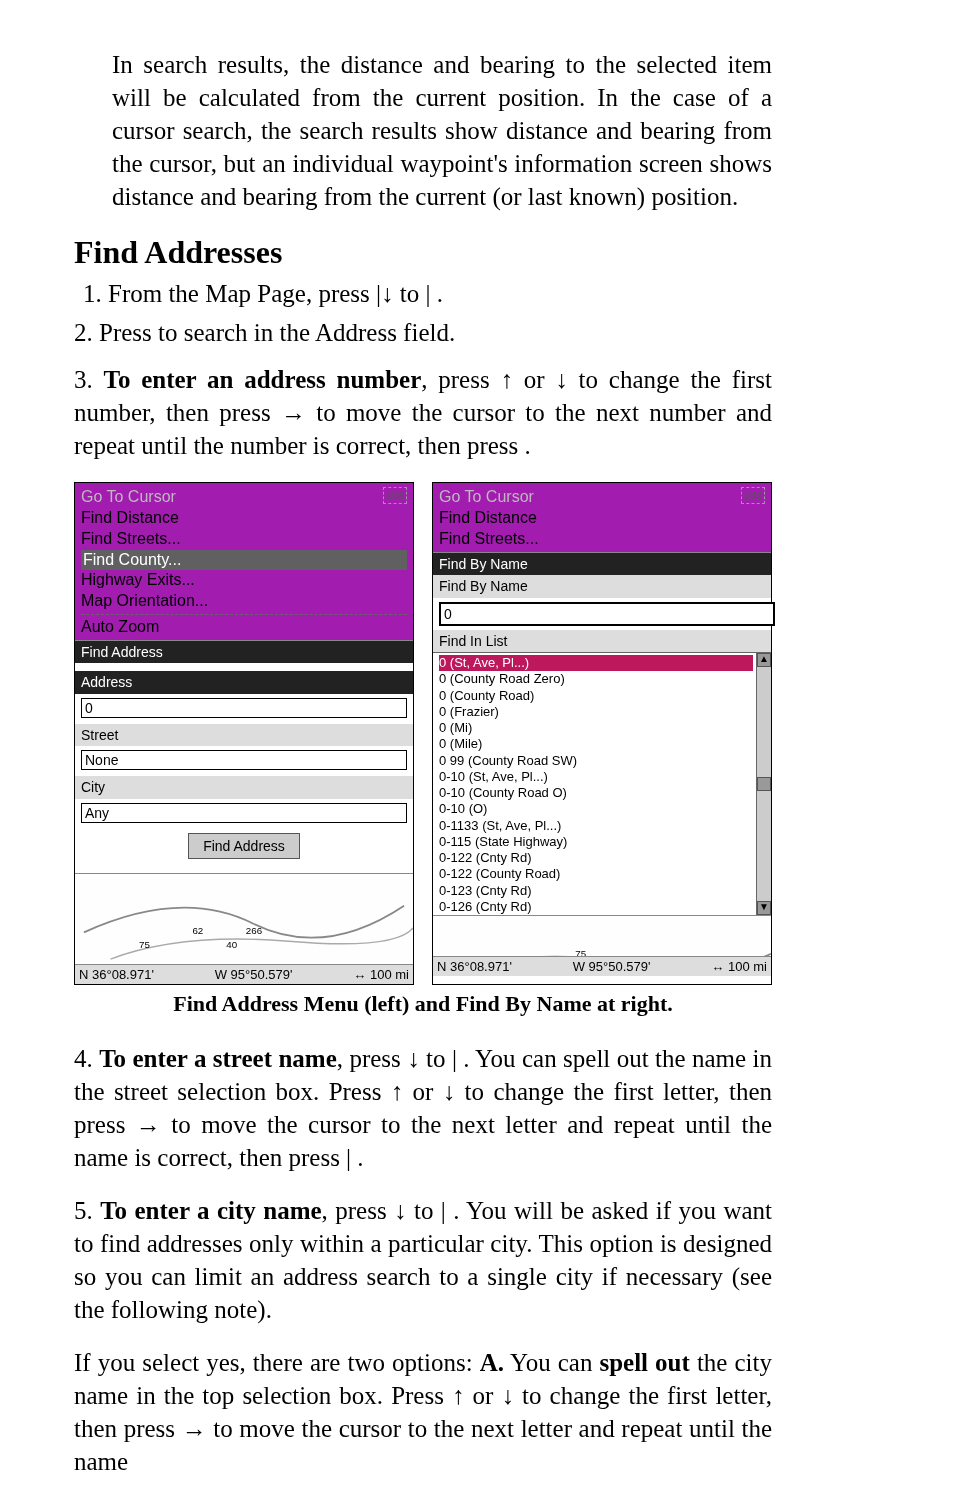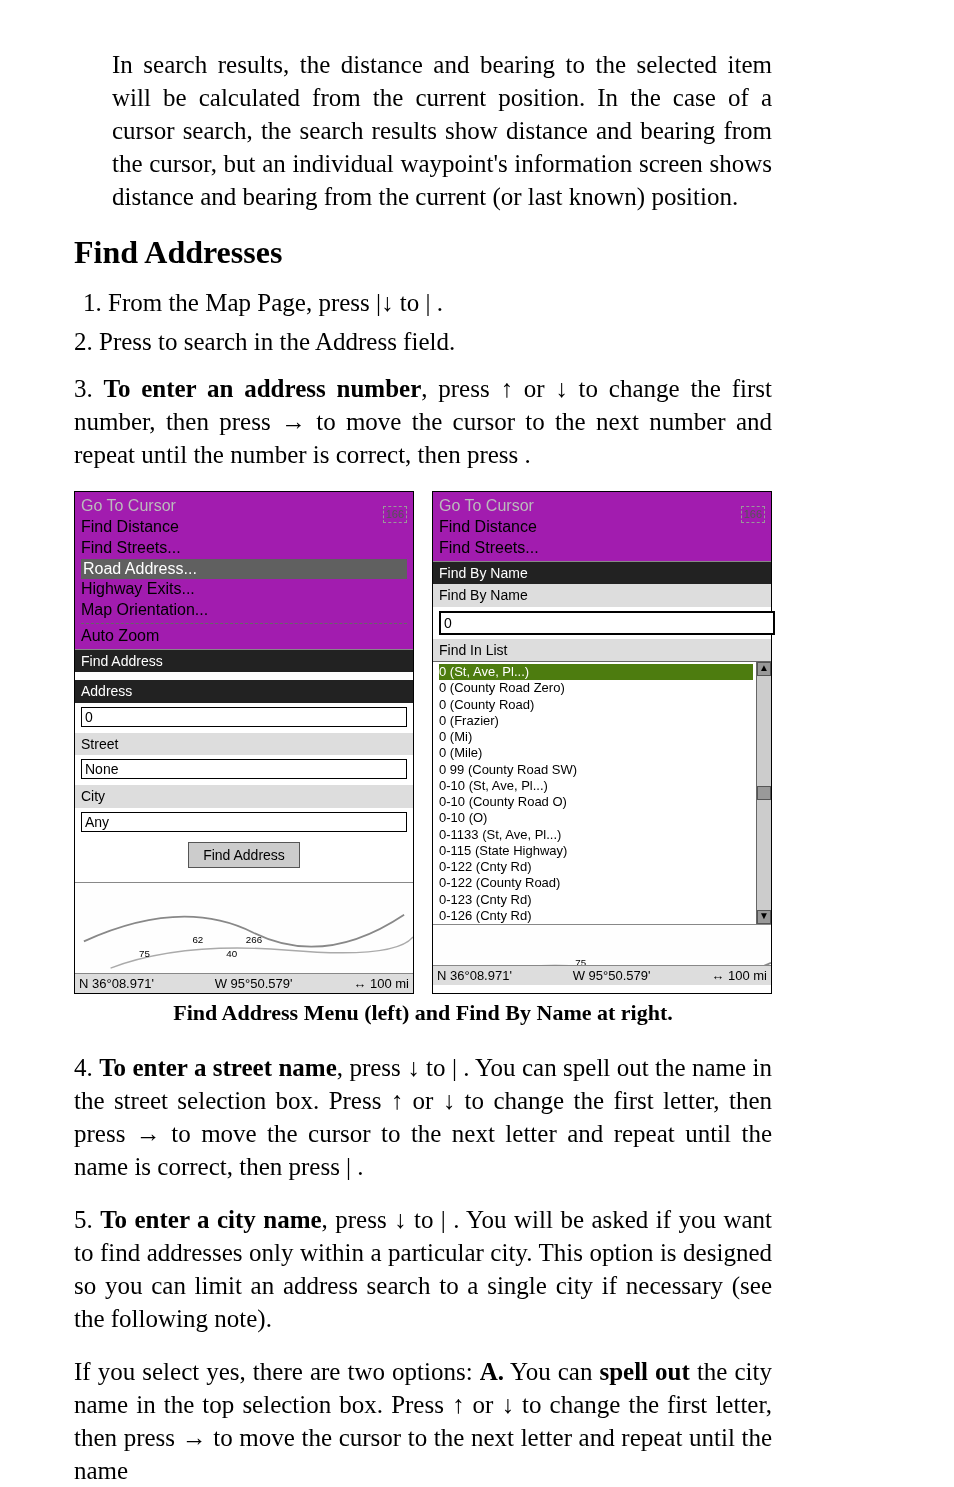--- a/index.html
+++ b/index.html
@@ -19,21 +19,21 @@
     line-height: 1.32;
   }
   .note-para {
     margin: 0 0 18px 38px;
     text-align: justify;
   }
   h2 {
     font-family: "Times New Roman", Times, serif;
     font-weight: bold;
     font-size: 32px;
-    margin: 0 0 13px 0;
+    margin: 0 0 4px 0;
   }
   .body-p {
     margin: 0 0 20px 0;
     text-align: justify;
   }
   .tight {
     margin: 0 0 6px 9px;
   }
   .tight2 {
     margin: 0 0 14px 0;
@@ -169,36 +169,36 @@
     background: #999;
     border: 1px solid #555;
     font-size: 10px; line-height: 10px; text-align:center;
   }
   .listbox ul {
     list-style: none;
     margin: 0;
     padding: 2px 18px 2px 6px;
   }
   .listbox li.sel {
-    background: #4d7c0f;
+    background: #be185d;
     color: #fff;
   }
   .name-input {
     width: calc(100% - 12px);
     margin: 4px 6px;
     border: 2px solid #000;
     background: #fff;
     font-size: 14px;
     padding: 2px 3px;
     display: block;
   }
 
   .topcorner {
     position:absolute;
-    top:14px; right:6px;
+    top:4px; right:6px;
     font-size:11px;
     border:1px dashed #999;
     padding:0 2px;
     color:#555;
   }
 </style>
 </head>
 <body>
 
 <div class="page">
@@ -220,21 +220,21 @@
   </p>
 
   <div class="shot-row">
 
     <div class="shot">
       <span class="topcorner">166</span>
       <div class="menu-top">
         <div class="dim">Go To Cursor</div>
         <div>Find Distance</div>
         <div>Find Streets...</div>
-        <div class="sel">Road Address...</div>
+        <div class="sel">Find County...</div>
         <div>Highway Exits...</div>
         <div>Map Orientation...</div>
         <div class="menu-divider"></div>
         <div>Auto Zoom</div>
       </div>
       <div class="dark-bar">Find Address</div>
       <div class="form-body">
         <div class="dark-bar" style="margin:-4px -6px 4px -6px">Address</div>
         <input type="text" value="0" style="">
         <label class="mid-bar" style="margin:6px -6px 4px -6px; display:block">Street</label>

